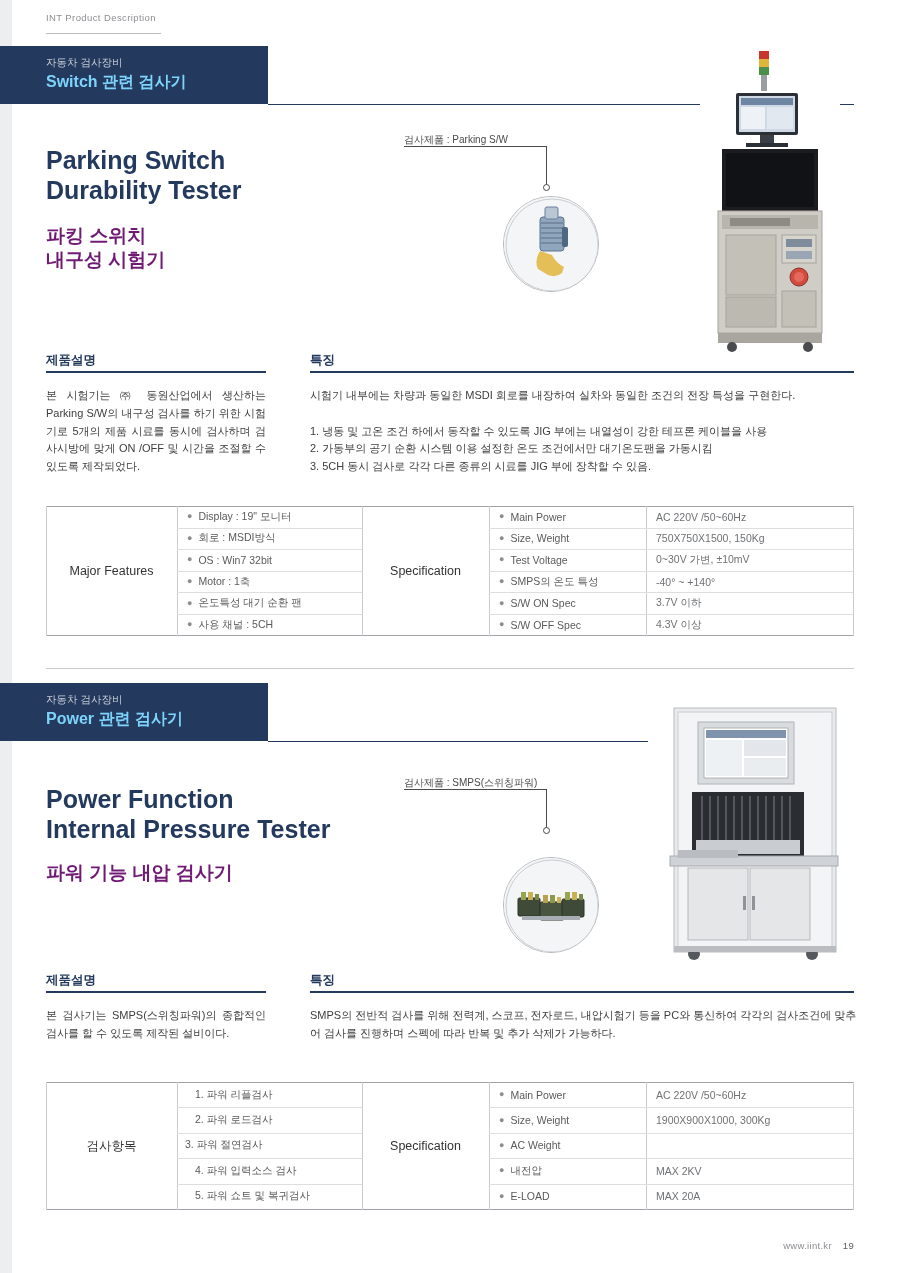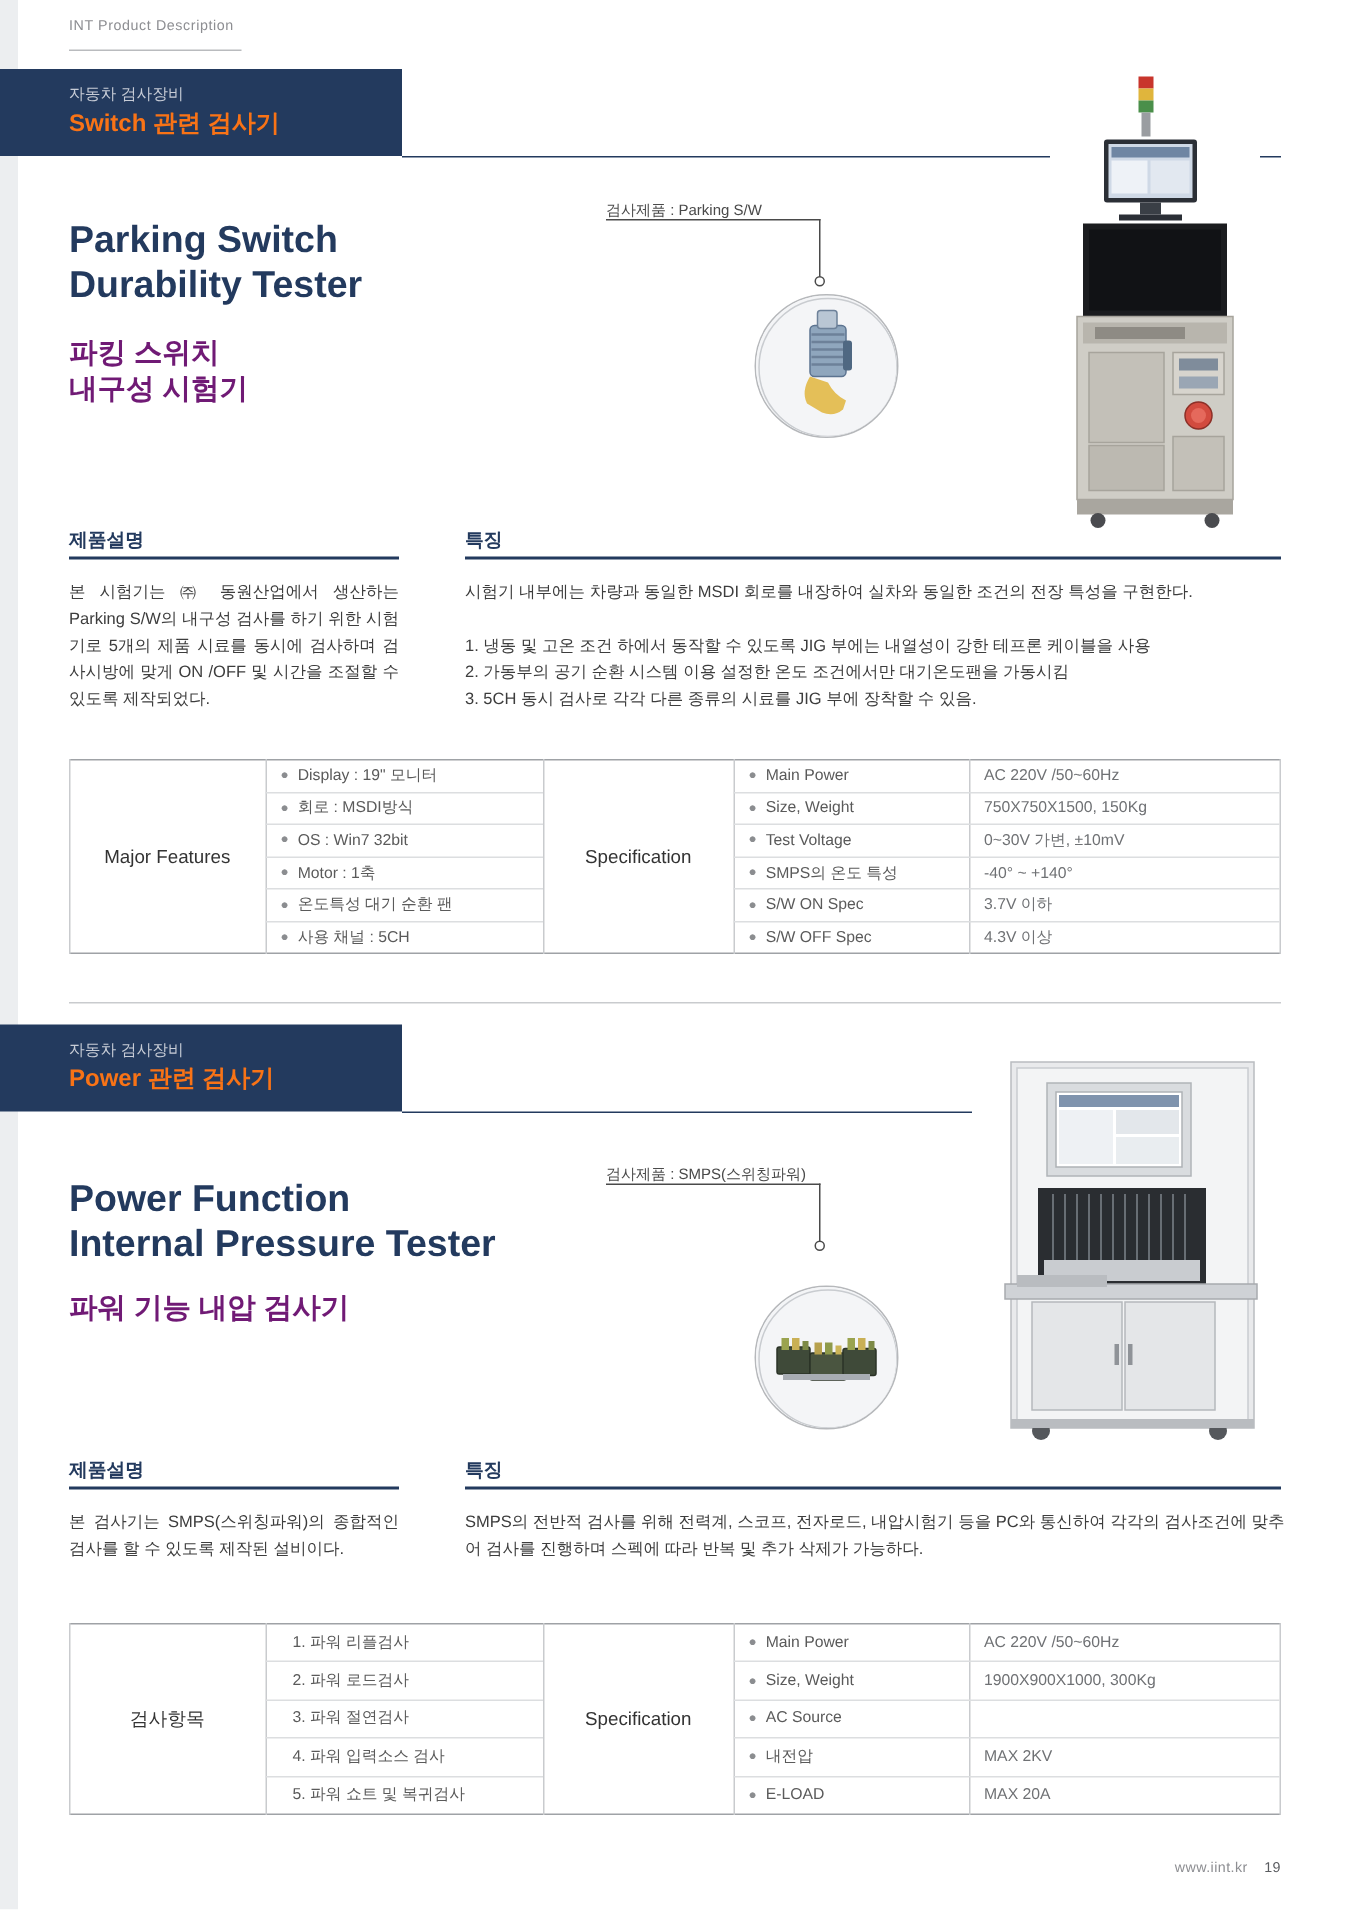--- a/index.html
+++ b/index.html
@@ -31,21 +31,21 @@
   .banner {
     position: absolute; left: 0; width: 268px; height: 58px;
     background: #233a5e;
   }
   .banner .kr-small {
     position: absolute; left: 46px; top: 10px;
     font-size: 10.5px; color: #c7ccd6;
   }
   .banner .kr-big {
     position: absolute; left: 46px; top: 26px;
-    font-size: 16px; font-weight: bold; color: #f97316;
+    font-size: 16px; font-weight: bold; color: #7dd3fc;
   }
   .banner-tail {
     position: absolute; height: 1px; background: #233a5e;
   }
 
   .band-line { position:absolute; left:46px; width:808px; height:1px; background:#c9cbce; }
 
   
   .title-en {
     position: absolute; left: 46px;
@@ -380,40 +380,40 @@
     <div class="vline" style="left:316px; top:0; height:128px;"></div>
     <div class="vline" style="left:443px; top:0; height:128px;"></div>
     <div class="vline" style="left:600px; top:0; height:128px;"></div>
     <div class="vline" style="left:807px; top:0; height:128px;"></div>
 
     <div class="label-cell" style="left:0; top:0; width:131px; height:128px;">검사항목</div>
     <div class="label-cell" style="left:316px; top:0; width:127px; height:128px;">Specification</div>
 
     <div class="item-cell" style="left:131px; top:0;   width:185px; height:25.4px; padding-left:18px;">1. 파워 리플검사</div>
     <div class="item-cell" style="left:131px; top:25.4px; width:185px; height:25.4px; padding-left:18px;">2. 파워 로드검사</div>
-    <div class="item-cell" style="left:131px; top:50.8px; width:185px; height:25.4px; padding-left:18px;">3. 파워 절연검사</div>
+    <div class="item-cell" style="left:131px; top:50.8px; width:185px; height:25.4px; padding-left:8px;">3. 파워 절연검사</div>
     <div class="item-cell" style="left:131px; top:76.2px; width:185px; height:25.4px; padding-left:18px;">4. 파워 입력소스 검사</div>
     <div class="item-cell" style="left:131px; top:101.6px; width:185px; height:25.4px; padding-left:18px;">5. 파워 쇼트 및 복귀검사</div>
 
     <div class="rowline" style="left:131px; top:25.4px; width:185px;"></div>
     <div class="rowline" style="left:131px; top:50.8px; width:185px;"></div>
     <div class="rowline" style="left:131px; top:76.2px; width:185px;"></div>
     <div class="rowline" style="left:131px; top:101.6px; width:185px;"></div>
 
     <div class="item-cell" style="left:443px; top:0;   width:157px; height:25.4px;">
         <span class="bullet">●</span>
         <span>Main Power</span>
       </div>
     <div class="item-cell" style="left:443px; top:25.4px; width:157px; height:25.4px;">
         <span class="bullet">●</span>
         <span>Size, Weight</span>
       </div>
     <div class="item-cell" style="left:443px; top:50.8px; width:157px; height:25.4px;">
         <span class="bullet">●</span>
-        <span>AC Source</span>
+        <span>AC Weight</span>
       </div>
     <div class="item-cell" style="left:443px; top:76.2px; width:157px; height:25.4px;">
         <span class="bullet">●</span>
         <span>내전압</span>
       </div>
     <div class="item-cell" style="left:443px; top:101.6px; width:157px; height:25.4px;">
         <span class="bullet">●</span>
         <span>E-LOAD</span>
       </div>
 

